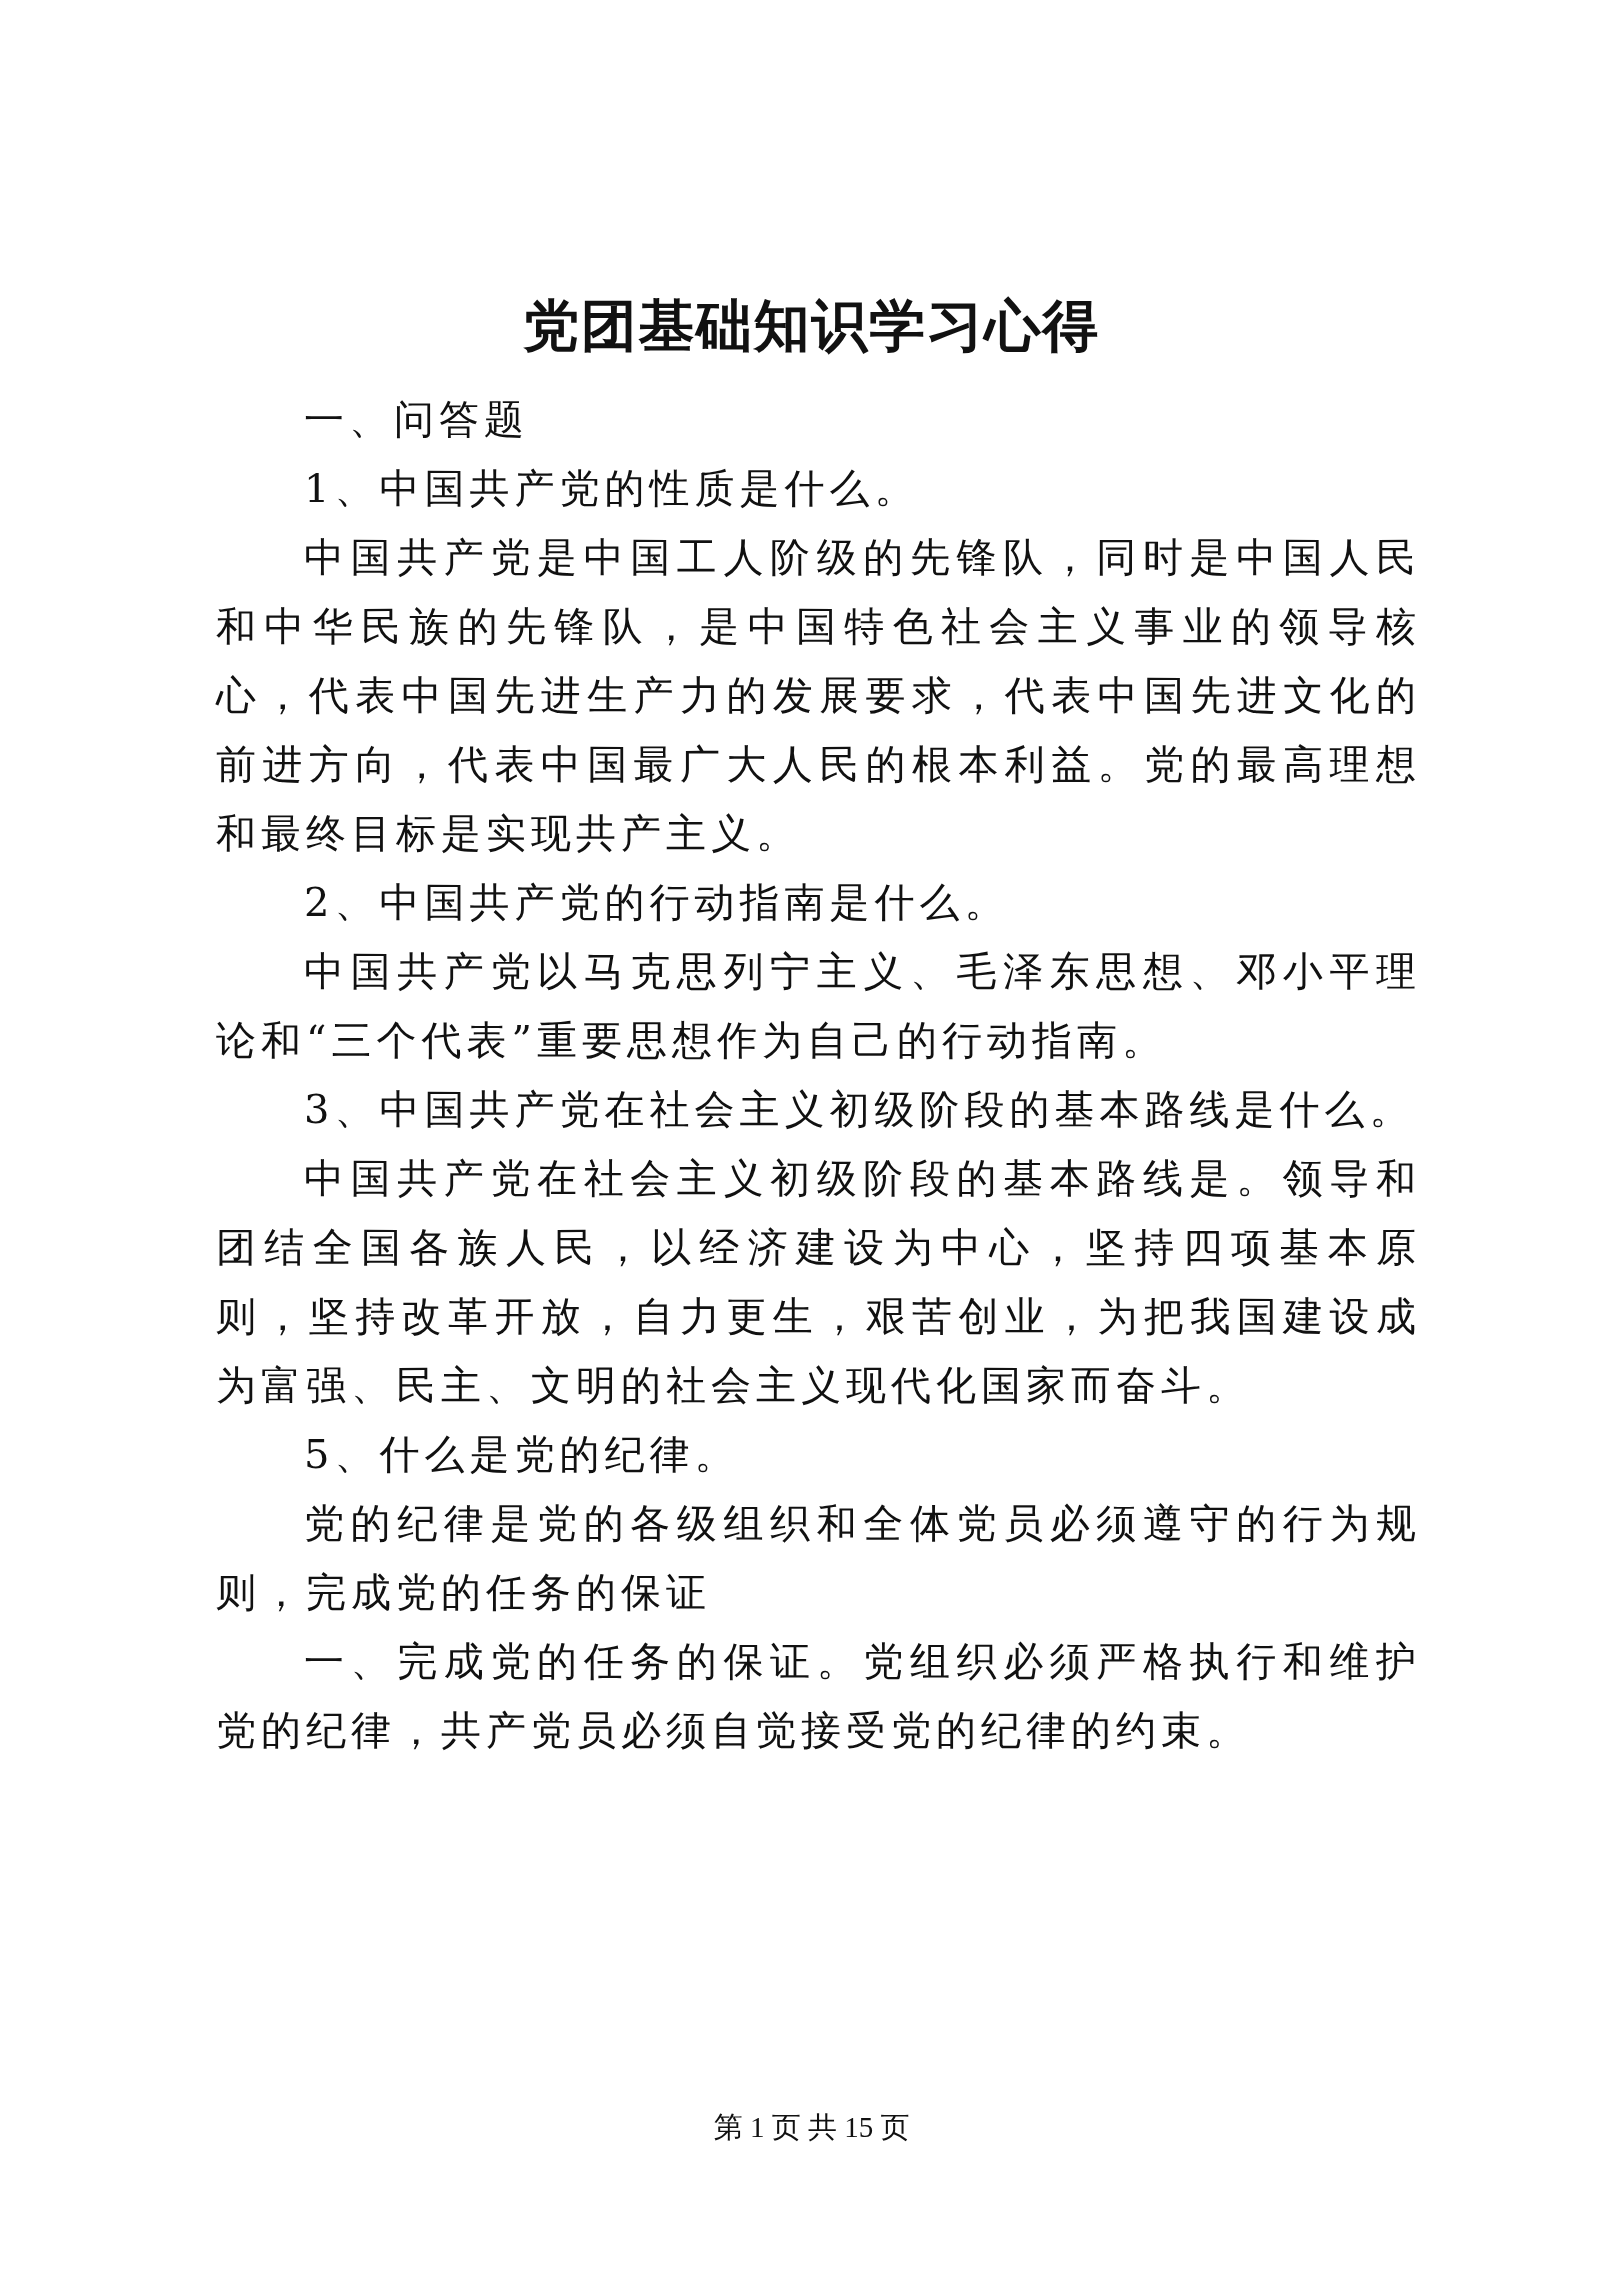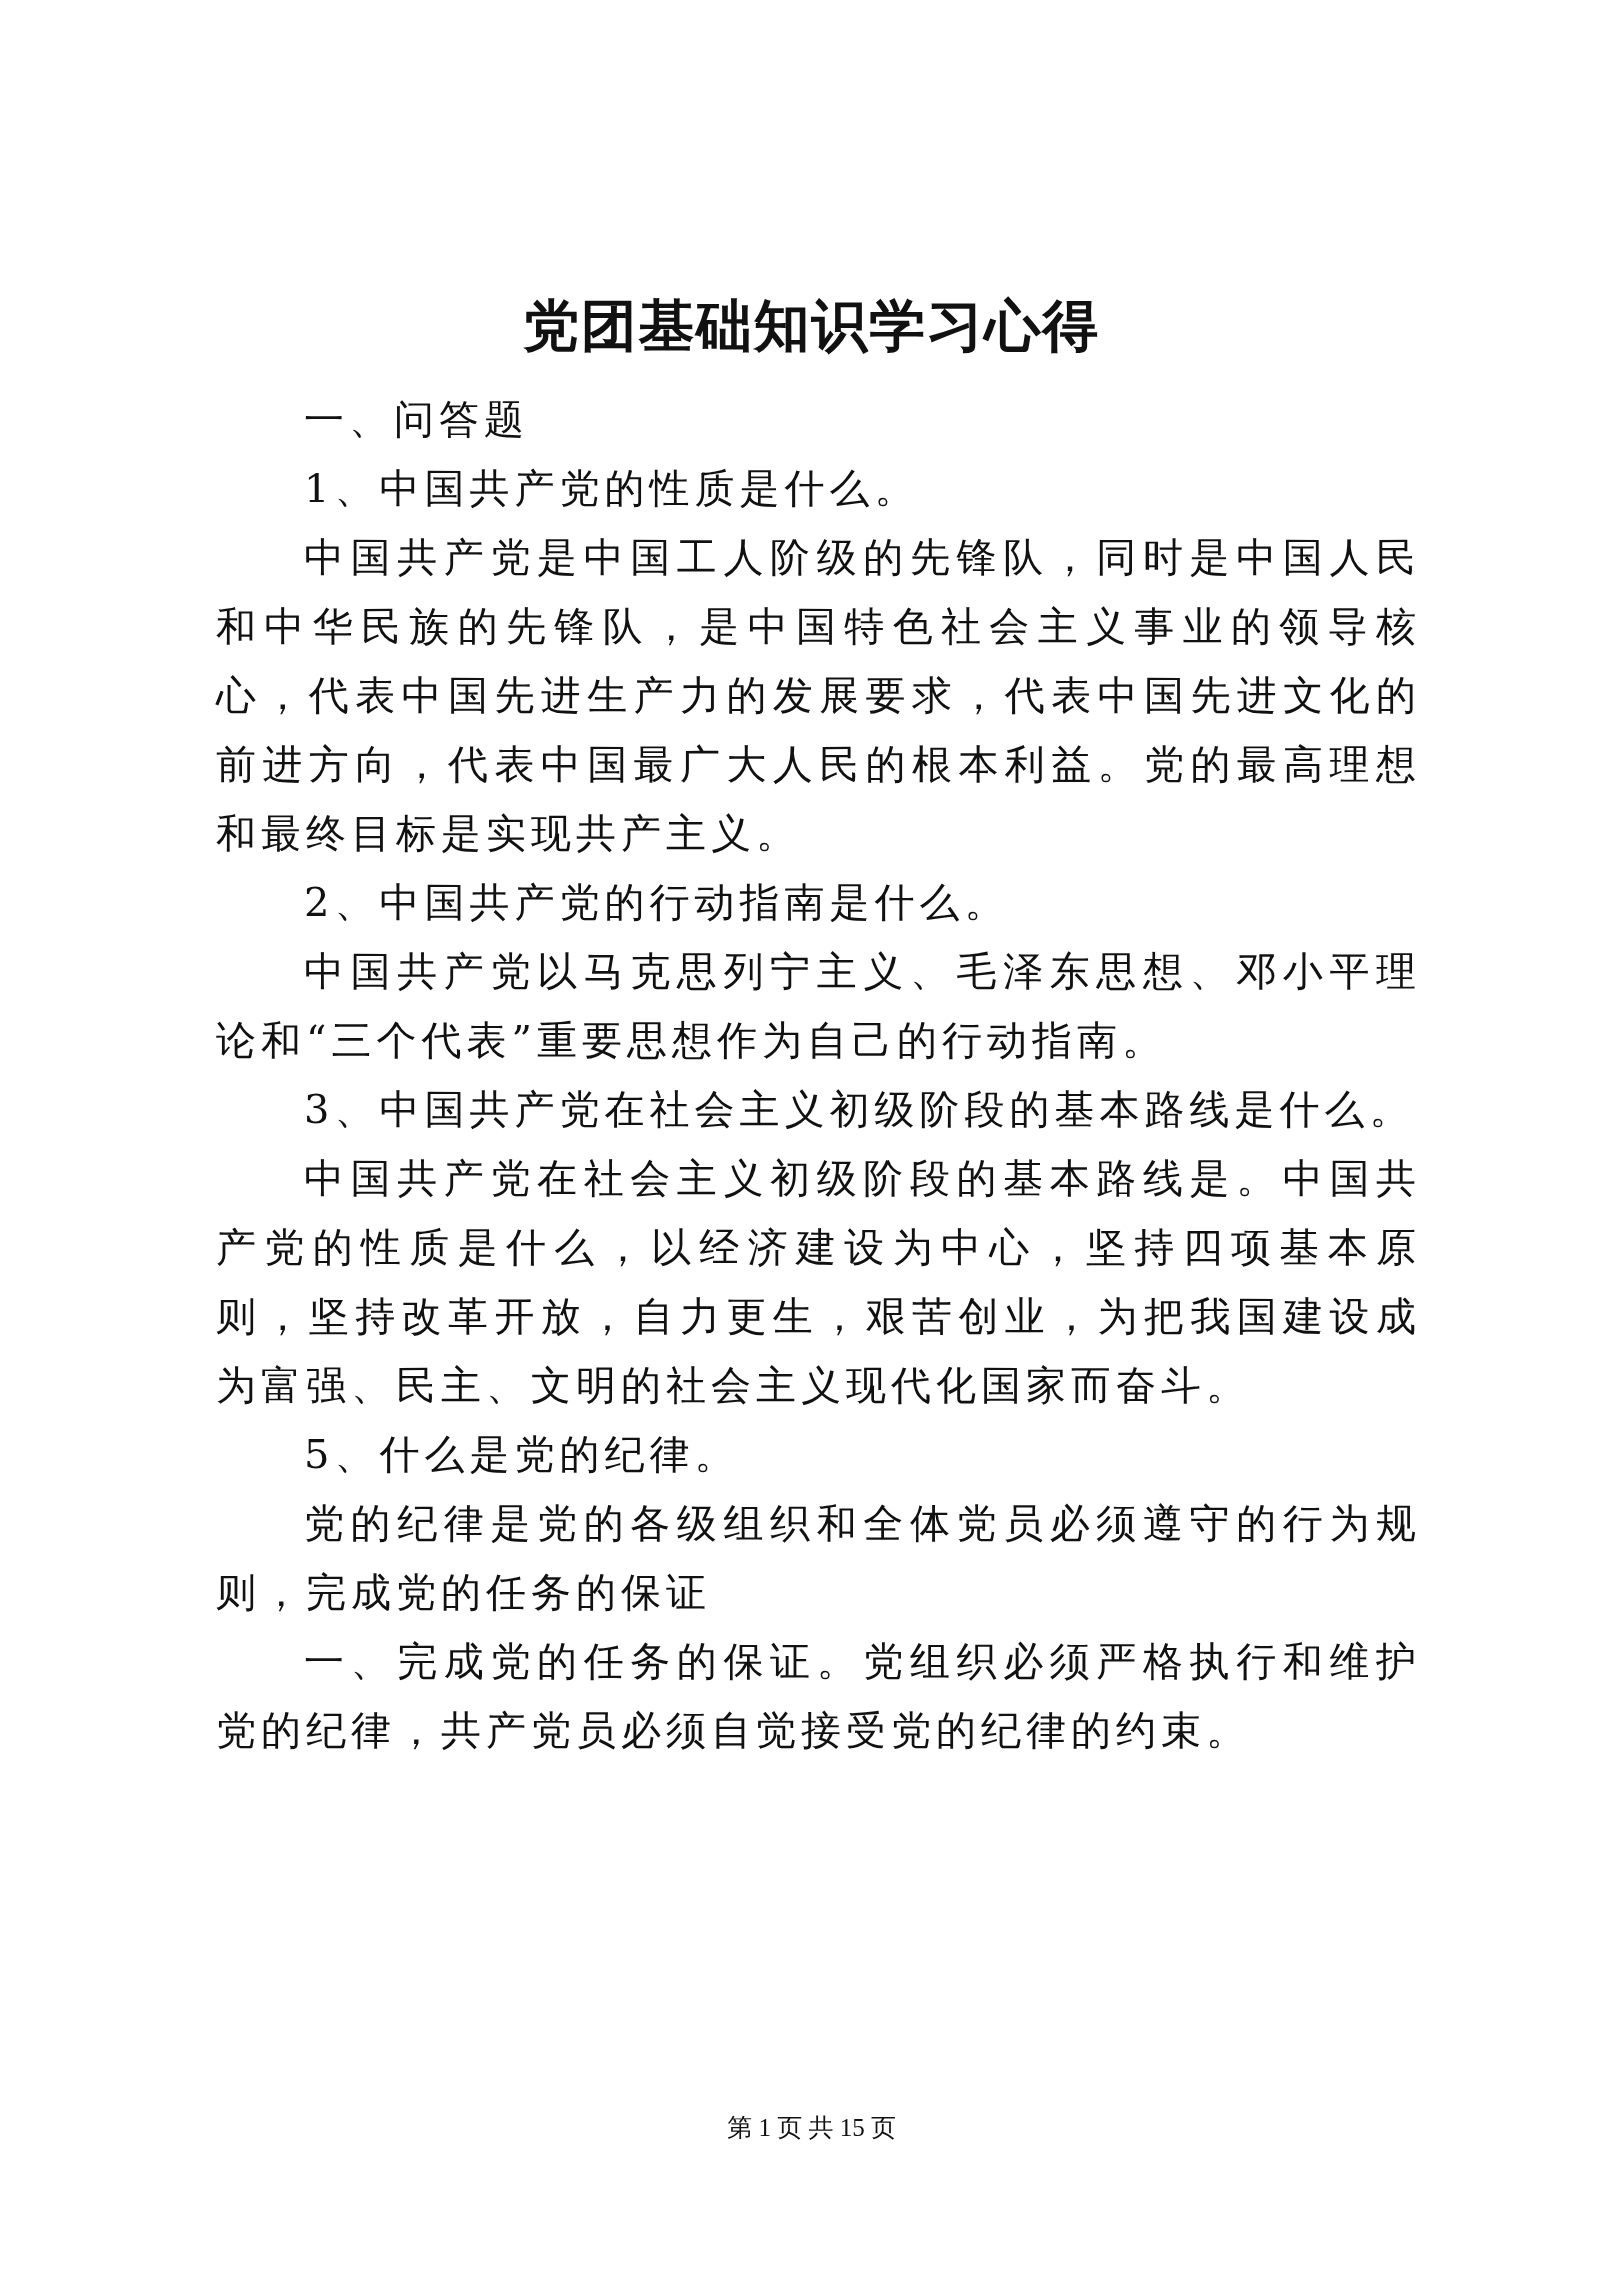--- a/index.html
+++ b/index.html
@@ -49,40 +49,40 @@
       text-indent: 2.2em;
       text-align: justify;
       text-align-last: left;
     }
     .footer {
       position: absolute;
       left: 0;
       top: 2107px;
       width: 1623px;
       text-align: center;
-      font-size: 25px;
+      font-size: 29px;
       line-height: 41px;
       font-family: "Liberation Serif", "DejaVu Serif", serif;
     }
     .footer span { margin: 0 3.4px; }
   </style>
 </head>
 <body>
 
 <div class="page">
   <h1 class="title">党团基础知识学习心得</h1>
 
   <div class="content">
     <p>一、问答题</p>
     <p>1、中国共产党的性质是什么。</p>
     <p>中国共产党是中国工人阶级的先锋队，同时是中国人民和中华民族的先锋队，是中国特色社会主义事业的领导核心，代表中国先进生产力的发展要求，代表中国先进文化的前进方向，代表中国最广大人民的根本利益。党的最高理想和最终目标是实现共产主义。</p>
     <p>2、中国共产党的行动指南是什么。</p>
     <p>中国共产党以马克思列宁主义、毛泽东思想、邓小平理论和“三个代表”重要思想作为自己的行动指南。</p>
     <p>3、中国共产党在社会主义初级阶段的基本路线是什么。</p>
-    <p>中国共产党在社会主义初级阶段的基本路线是。中国共产党的性质是什么，以经济建设为中心，坚持四项基本原则，坚持改革开放，自力更生，艰苦创业，为把我国建设成为富强、民主、文明的社会主义现代化国家而奋斗。</p>
+    <p>中国共产党在社会主义初级阶段的基本路线是。领导和团结全国各族人民，以经济建设为中心，坚持四项基本原则，坚持改革开放，自力更生，艰苦创业，为把我国建设成为富强、民主、文明的社会主义现代化国家而奋斗。</p>
     <p>5、什么是党的纪律。</p>
     <p>党的纪律是党的各级组织和全体党员必须遵守的行为规则，完成党的任务的保证</p>
     <p>一、完成党的任务的保证。党组织必须严格执行和维护党的纪律，共产党员必须自觉接受党的纪律的约束。</p>
   </div>
 
   <div class="footer">
     <span>第 1 页  共 15 页</span>
   </div>
 </div>
 

